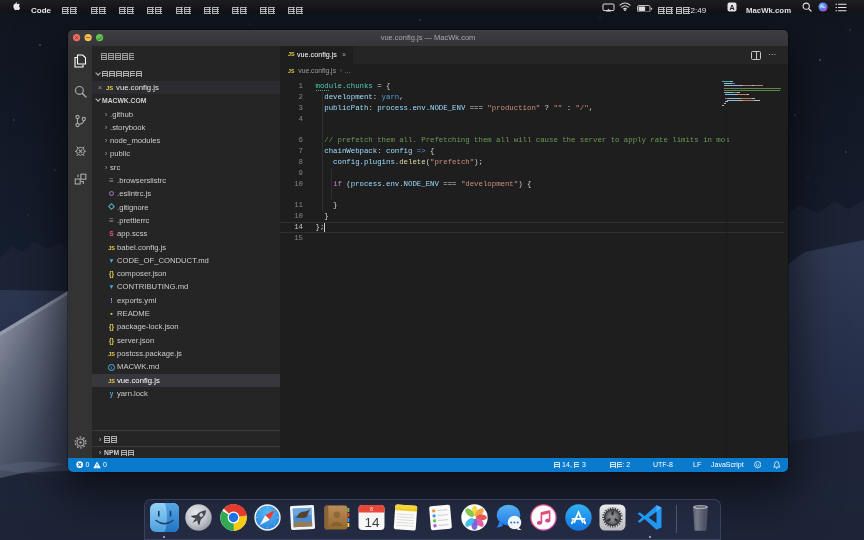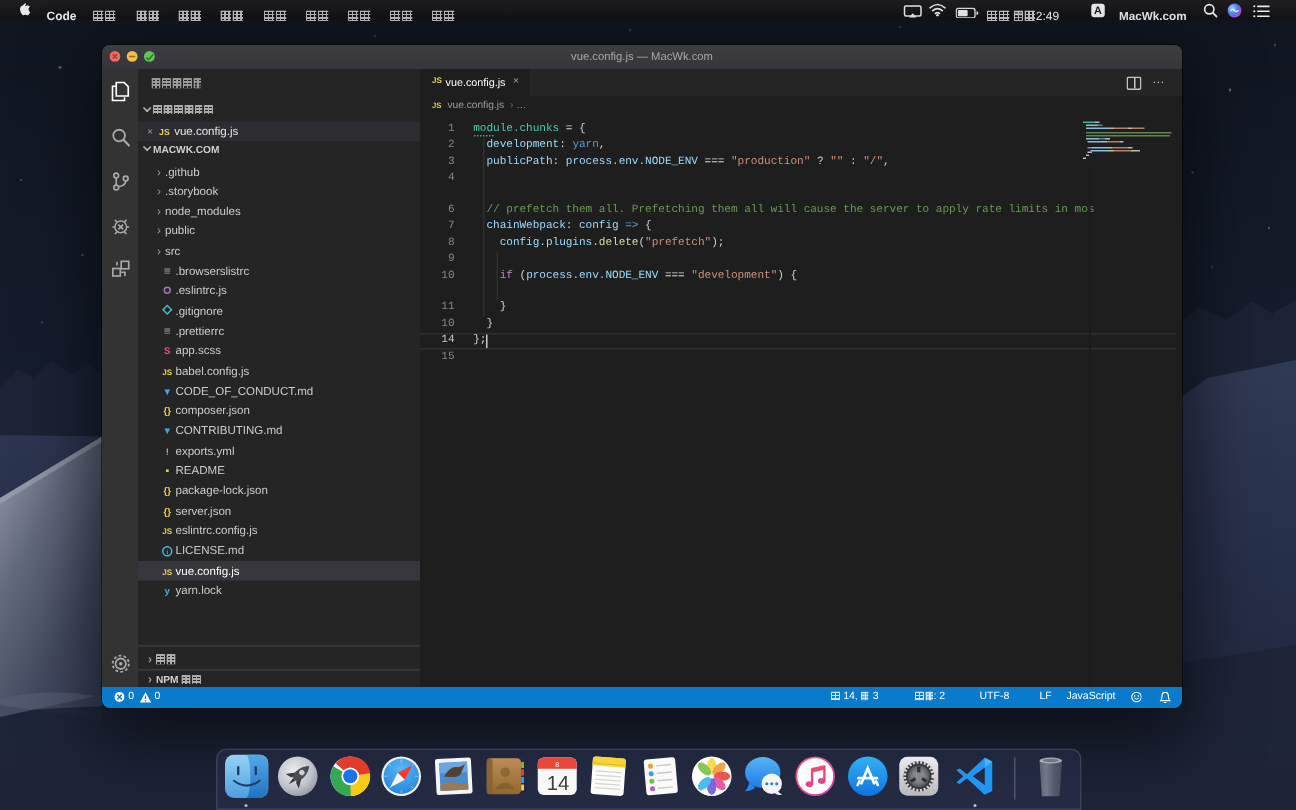--- a/index.html
+++ b/index.html
@@ -246,22 +246,22 @@
       <div class="row" style="top:167.9px"><span class="ficon" style="color:#9a9a9a;font-size:8px">≡</span><span class="fn">.prettierrc</span></div>
       <div class="row" style="top:181.2px"><span class="ficon" style="color:#e84e9d">S</span><span class="fn">app.scss</span></div>
       <div class="row" style="top:194.5px"><span class="ficon" style="color:#e8d44d;font-size:5.4px">JS</span><span class="fn">babel.config.js</span></div>
       <div class="row" style="top:207.8px"><span class="ficon" style="color:#43a6dd">▼</span><span class="fn">CODE_OF_CONDUCT.md</span></div>
       <div class="row" style="top:221.1px"><span class="ficon" style="color:#e8d44d">{}</span><span class="fn">composer.json</span></div>
       <div class="row" style="top:234.4px"><span class="ficon" style="color:#43a6dd">▼</span><span class="fn">CONTRIBUTING.md</span></div>
       <div class="row" style="top:247.7px"><span class="ficon" style="color:#a99ae0;font-weight:bold">!</span><span class="fn">exports.yml</span></div>
       <div class="row" style="top:261px"><span class="ficon" style="color:#e8d44d;font-size:7px">▪</span><span class="fn">README</span></div>
       <div class="row" style="top:274.3px"><span class="ficon" style="color:#e8d44d">{}</span><span class="fn">package-lock.json</span></div>
       <div class="row" style="top:287.6px"><span class="ficon" style="color:#e8d44d">{}</span><span class="fn">server.json</span></div>
-      <div class="row" style="top:300.9px"><span class="ficon" style="color:#e8d44d;font-size:5.4px">JS</span><span class="fn">eslintrc.config.js</span></div>
-      <div class="row" style="top:314.2px"><span class="ficon" style="color:#43b8e8"><span class="circ">i</span></span><span class="fn">LICENSE.md</span></div>
+      <div class="row" style="top:300.9px"><span class="ficon" style="color:#e8d44d;font-size:5.4px">JS</span><span class="fn">postcss.package.js</span></div>
+      <div class="row" style="top:314.2px"><span class="ficon" style="color:#43b8e8"><span class="circ">i</span></span><span class="fn">MACWK.md</span></div>
       <div class="row" style="top:327.5px;background:#37373d"><span class="ficon" style="color:#e8d44d;font-size:5.4px">JS</span><span class="fn" style="color:#ffffff">vue.config.js</span></div>
       <div class="row" style="top:340.8px"><span class="ficon" style="color:#4aa7e8;font-weight:bold">y</span><span class="fn">yarn.lock</span></div>
     </div>
     <div class="abs" style="left:0;top:384px;width:188px;border-top:1px solid #3c3c3c"></div>
     <div class="row sechead" style="top:387.1px"><span class="chev" style="margin-left:4px;font-size:8px">›</span><i class="cj s"></i><i class="cj s"></i></div>
     <div class="abs" style="left:0;top:400.4px;width:188px;border-top:1px solid #3c3c3c"></div>
     <div class="row sechead" style="top:400.4px"><span class="chev" style="margin-left:4px;font-size:8px">›</span>NPM&nbsp;<i class="cj s"></i><i class="cj s"></i></div>
   </div>
   <div class="abs" id="editor">
 

